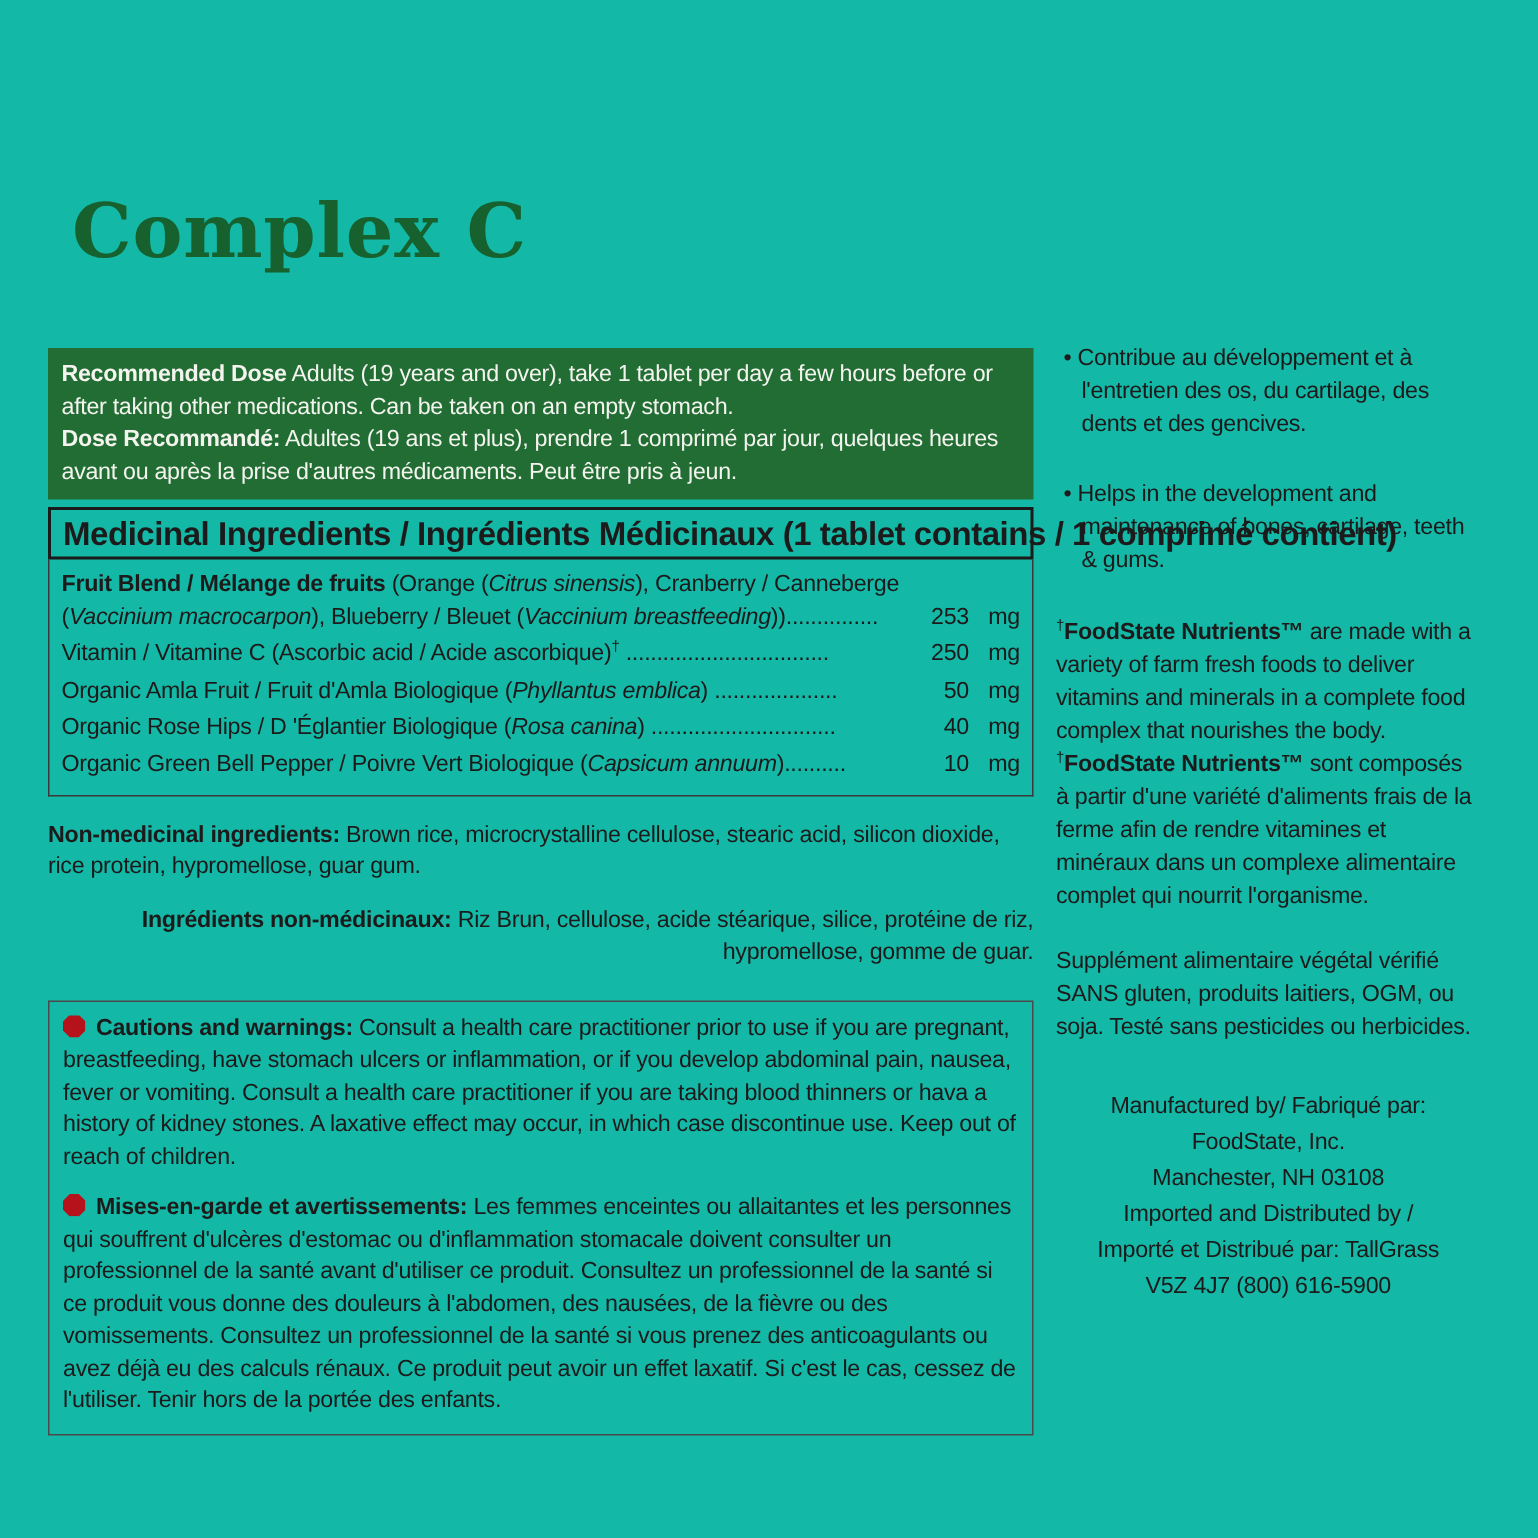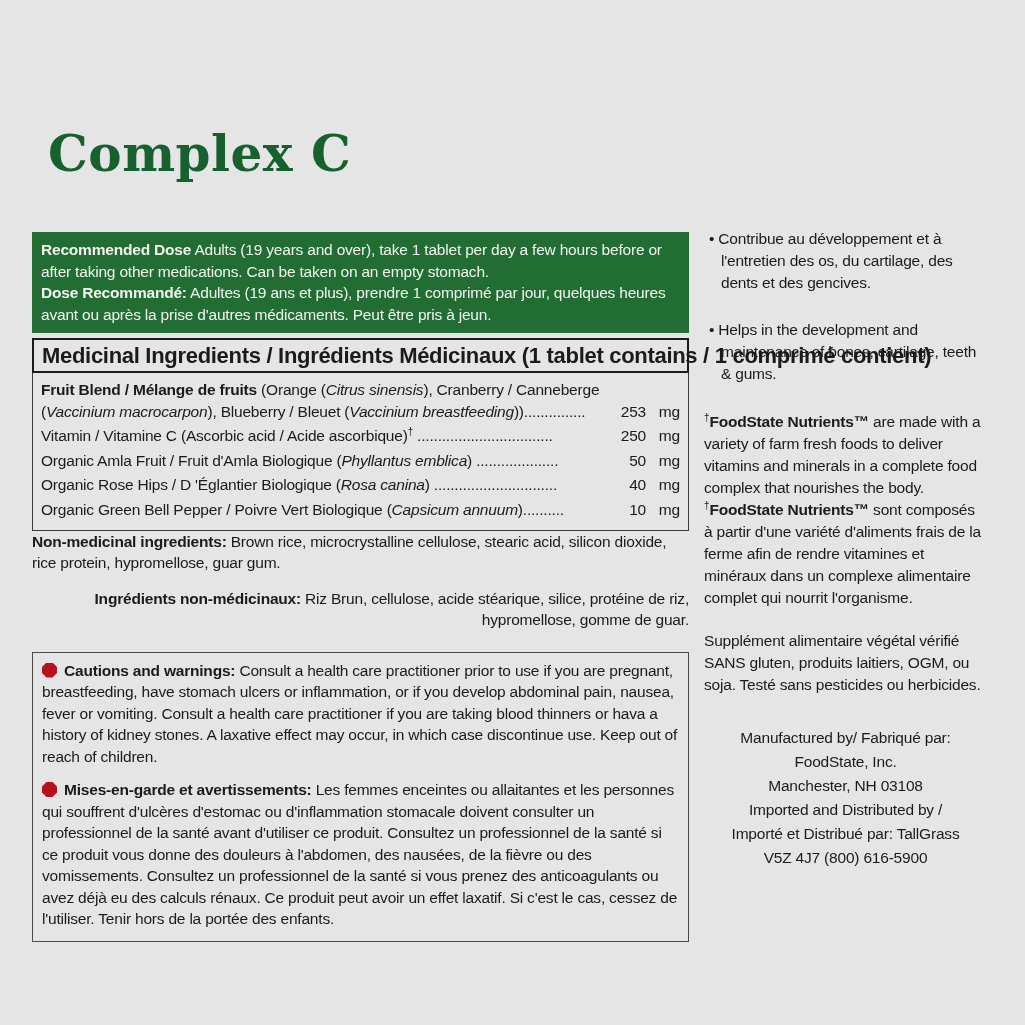--- a/index.html
+++ b/index.html
@@ -1,21 +1,21 @@
 <!DOCTYPE html>
 <html><head>
 <meta charset="utf-8">
 <style>
   * { margin: 0; padding: 0; box-sizing: border-box; }
   html, body { background: #ffffff; }
   .page {
     position: relative;
     width: 1025px;
     height: 1025px;
-    background: #e5e5e5;
+    background: #14b8a6;
     font-family: "Liberation Sans", sans-serif;
     color: #1c1a1a;
     overflow: hidden;
   }
 
   
   .title {
     position: absolute;
     left: 48px;
     top: 124px;
@@ -64,21 +64,21 @@
     display: flex;
     align-items: flex-end;
     padding: 1.5px 0;
   }
   .ing-text { flex: 1 1 auto; min-width: 0; }
   .ing-amt { flex: 0 0 42px; text-align: right; padding-bottom: 0; }
   .ing-unit { flex: 0 0 34px; text-align: right; }
   .it { font-style: italic; }
   sup { font-size: 10px; line-height: 0; }
 
-  .nonmed { }
+  .nonmed { margin-top: 15px; }
   .nonmed + .nonmed { margin-top: 14px; text-align: right; }
 
   .cautions-box {
     margin-top: 21px;
     border: 1px solid #4a4a4a;
     padding: 7px 9px 11px 9px;
   }
   .caution-p + .caution-p { margin-top: 12px; }
   .stop-icon {
     display: inline-block;

